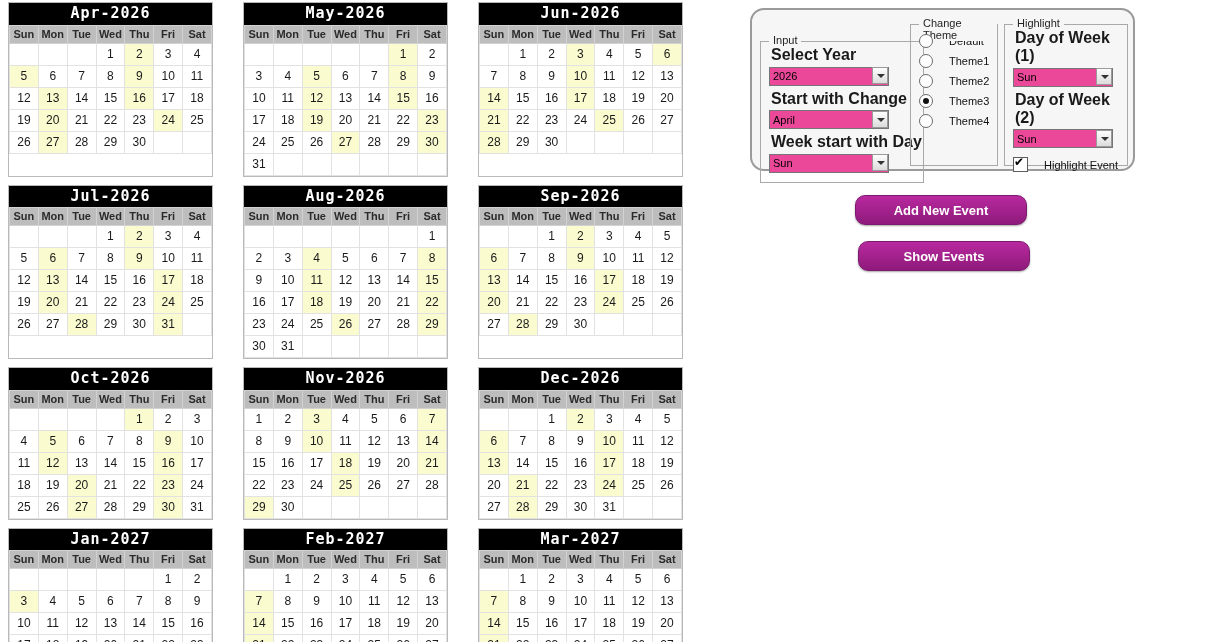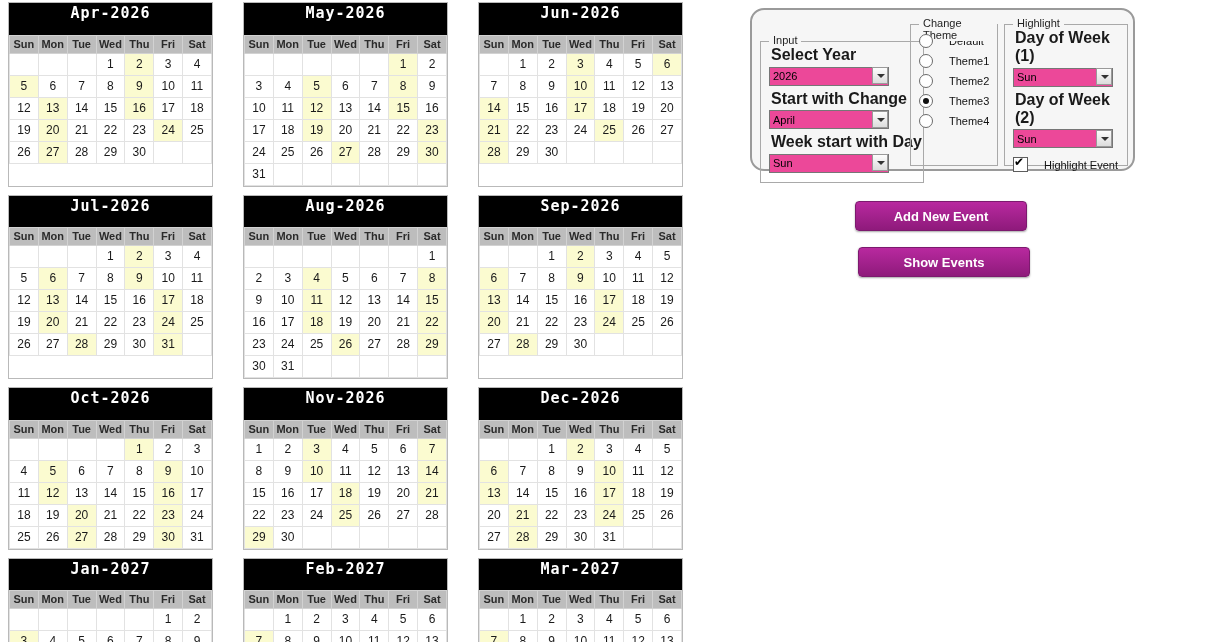--- a/index.html
+++ b/index.html
@@ -34,21 +34,21 @@
     box-sizing: border-box;
   }
   .cal-title {
     background: #000000;
     color: #ffffff;
     text-align: center;
     font-family: "DejaVu Sans Mono", monospace;
     font-size: 15px;
     font-weight: bold;
     letter-spacing: 1px;
-    padding: 2px 0 13px 0;
+    padding: 2px 0 3px 0;
     line-height: 1.1;
   }
   table.cal-table {
     border-collapse: collapse;
     width: 100%;
     table-layout: fixed;
   }
   table.cal-table th {
     background: #bdbdbd;
     color: #2b2b2b;
@@ -180,29 +180,28 @@
     color: #000;
     line-height: 14px;
   }
 
   
   .btn {
     position: absolute;
     width: 172px;
     height: 30px;
     border: 1px solid #7c1a6e;
-    border-radius: 4px;
+    border-radius: 10px;
     background: linear-gradient(#b8299f, #8e1a7b);
     color: #ffffff;
     font-size: 13px;
     font-weight: bold;
     font-family: "Liberation Sans", sans-serif;
     cursor: pointer;
     box-shadow: 0 1px 2px rgba(0,0,0,.35);
-    margin-top: 6px;
   }
   .btn-add  { left: 855px; top: 195px; }
   .btn-show { left: 858px; top: 241px; text-align: center; }
 </style>
 </head>
 <body>
 
 <div id="root">
 
   <div class="cal-area">

